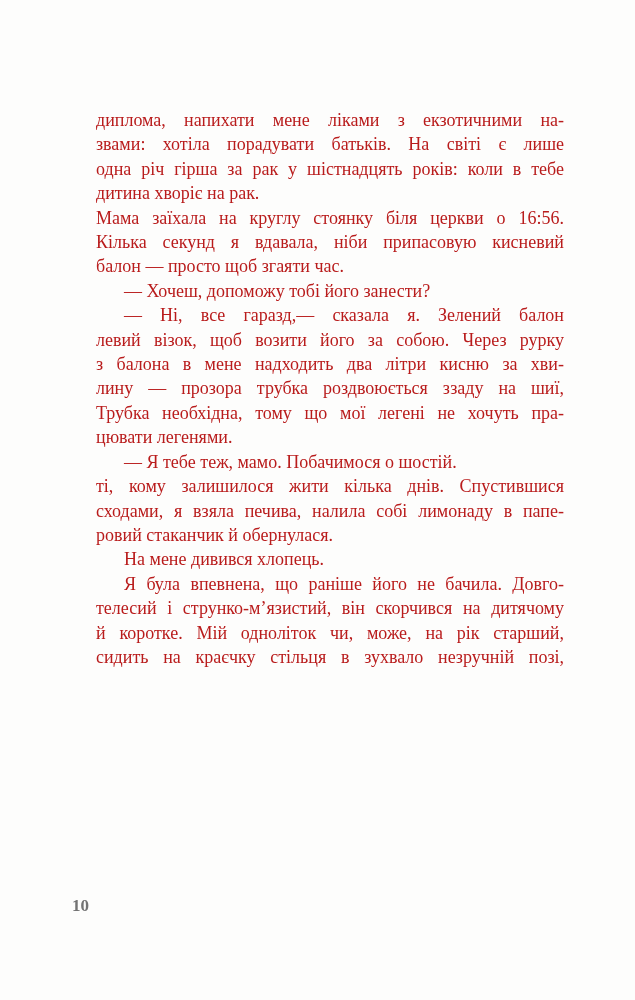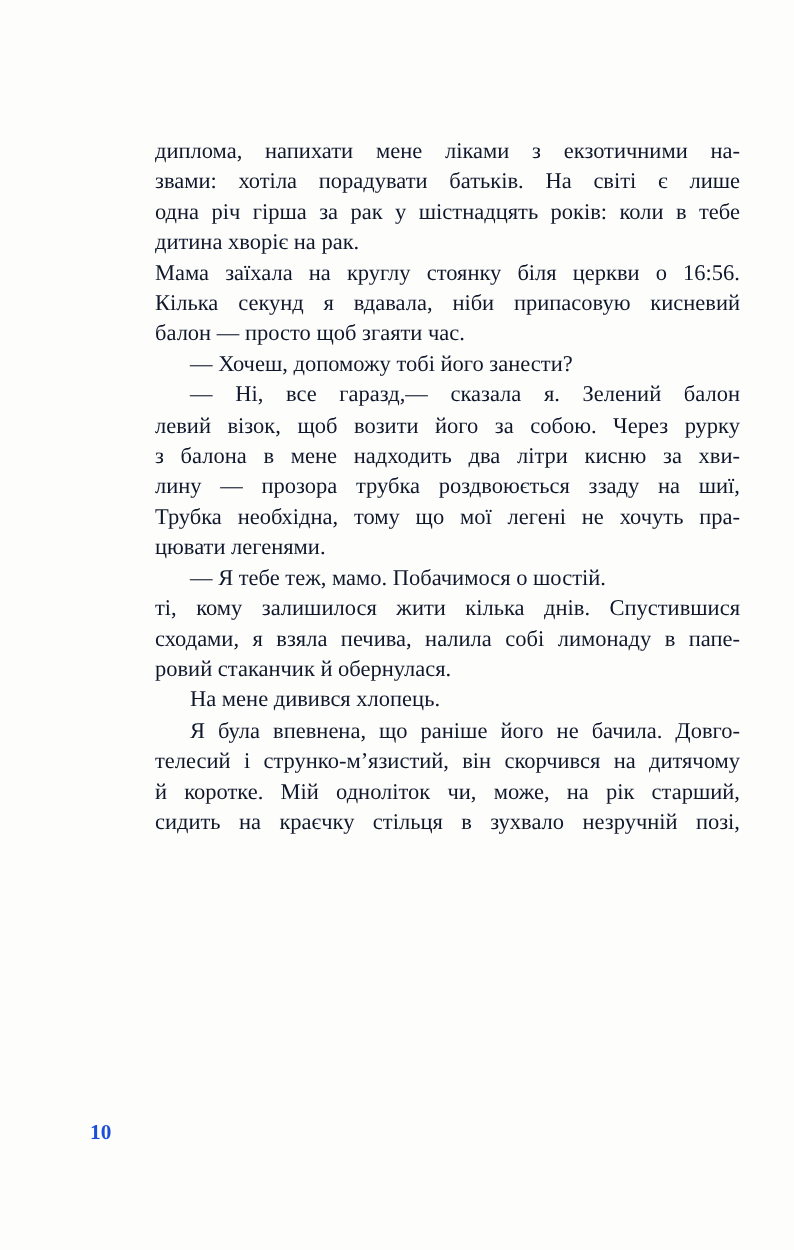--- a/index.html
+++ b/index.html
@@ -13,27 +13,27 @@
     position: relative;
     overflow: hidden;
   }
   .page {
     position: absolute;
     inset: 0;
     background: #fdfdfc;
   }
   .text-block {
     position: absolute;
-    left: 124px;
+    left: 96px;
     top: 108px;
     width: 468px;
     font-family: "Liberation Serif", "DejaVu Serif", serif;
     font-size: 18px;
     line-height: 24.4px;
-    color: #0f172a;
+    color: #b91c1c;
   }
   .para {
     margin: 0;
     padding: 0;
   }
   .para.gap {
   }
   .line {
     display: block;
     text-align: justify;
@@ -46,21 +46,21 @@
   .para.indent .line.first {
     text-indent: 28px;
   }
   .page-number {
     position: absolute;
     left: 72px;
     top: 896px;
     font-family: "Liberation Serif", "DejaVu Serif", serif;
     font-size: 17px;
     font-weight: 700;
-    color: #1d4ed8;
+    color: #737373;
   }
 </style>
 </head>
 <body>
 
 <div class="page">
   <div class="text-block">
       <div class="para">
         <span class="line first">диплома, напихати мене ліками з екзотичними на-</span>
         <span class="line">звами: хотіла порадувати батьків. На світі є лише</span>

